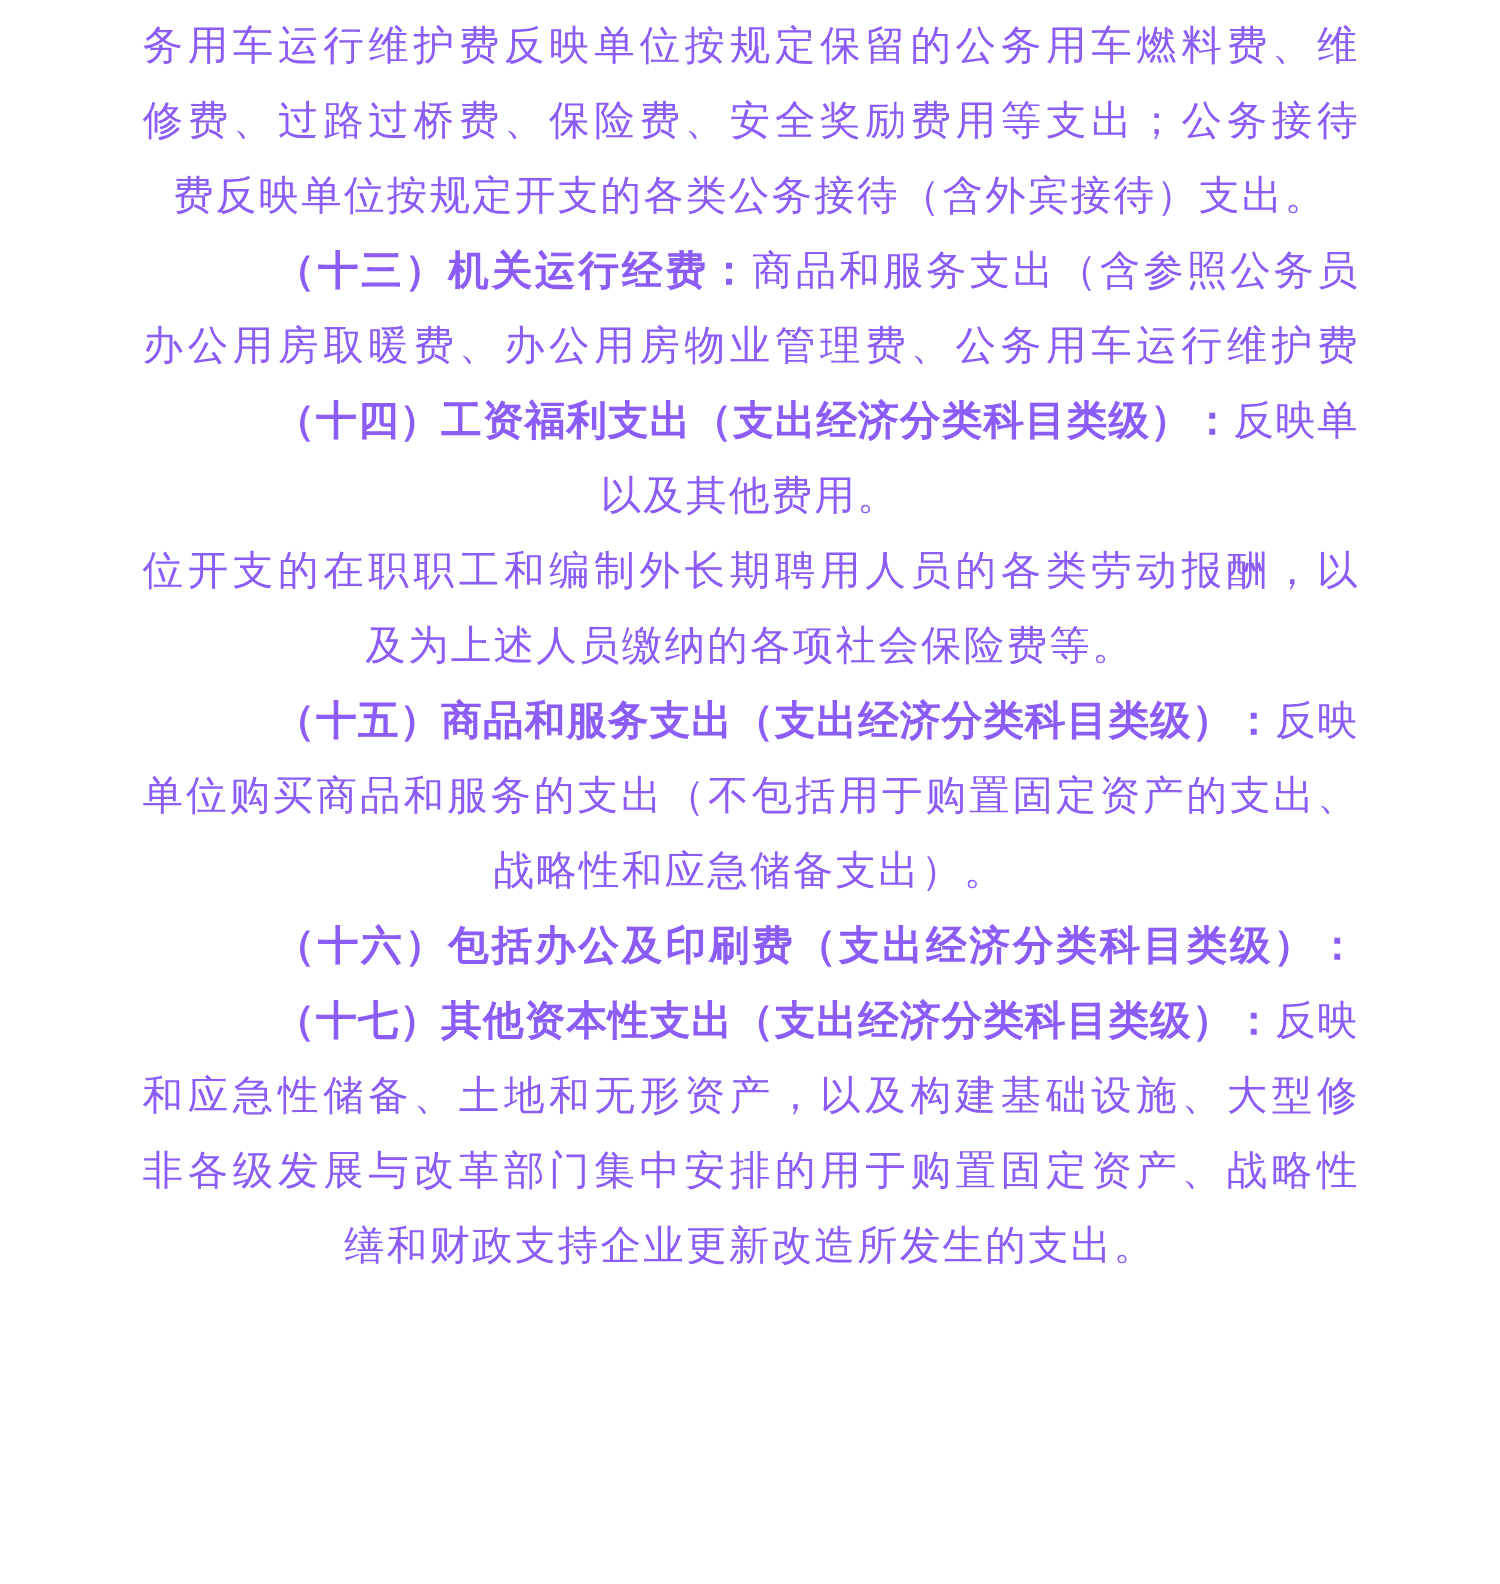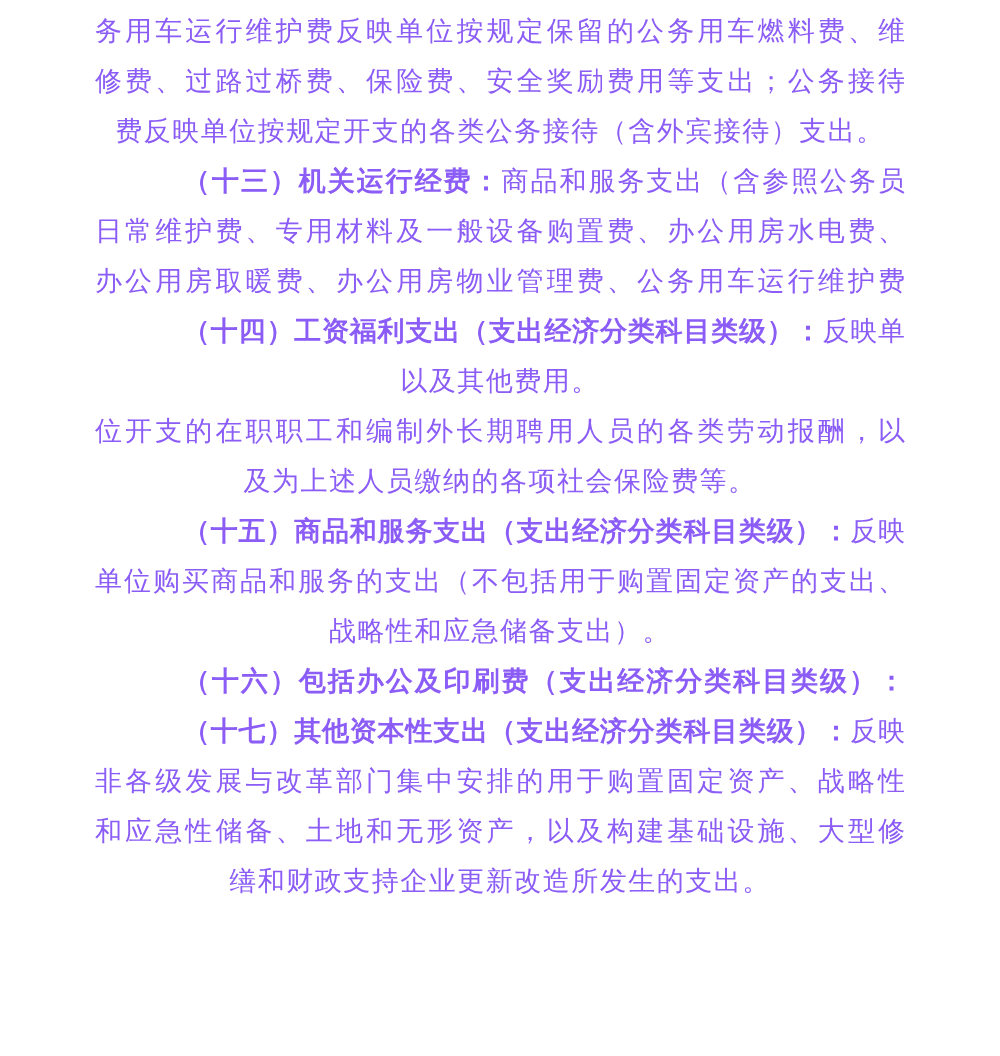--- a/index.html
+++ b/index.html
@@ -36,27 +36,26 @@
   .b { font-weight: bold; }
 </style>
 </head>
 <body>
 
 <div class="page">
   <div class="line j"><span class="b"></span><span>务用车运行维护费反映单位按规定保留的公务用车燃料费、维</span></div>
   <div class="line j"><span class="b"></span><span>修费、过路过桥费、保险费、安全奖励费用等支出；公务接待</span></div>
   <div class="line e"><span class="b"></span><span>费反映单位按规定开支的各类公务接待（含外宾接待）支出。</span></div>
   <div class="line j ind"><span class="b">（十三）机关运行经费：</span><span>商品和服务支出（含参照公务员</span></div>
-  <div class="line j"><span class="b"></span><span>日常维护费、专用材料及一般设备购置费、办公用房水电费、</span></div>
   <div class="line j"><span class="b"></span><span>办公用房取暖费、办公用房物业管理费、公务用车运行维护费</span></div>
   <div class="line j ind"><span class="b">（十四）工资福利支出（支出经济分类科目类级）：</span><span>反映单</span></div>
   <div class="line e"><span class="b"></span><span>以及其他费用。</span></div>
   <div class="line j"><span class="b"></span><span>位开支的在职职工和编制外长期聘用人员的各类劳动报酬，以</span></div>
   <div class="line e"><span class="b"></span><span>及为上述人员缴纳的各项社会保险费等。</span></div>
   <div class="line j ind"><span class="b">（十五）商品和服务支出（支出经济分类科目类级）：</span><span>反映</span></div>
   <div class="line j"><span class="b"></span><span>单位购买商品和服务的支出（不包括用于购置固定资产的支出、</span></div>
   <div class="line e"><span class="b"></span><span>战略性和应急储备支出）。</span></div>
   <div class="line j ind"><span class="b">（十六）包括办公及印刷费（支出经济分类科目类级）：</span><span></span></div>
   <div class="line j ind"><span class="b">（十七）其他资本性支出（支出经济分类科目类级）：</span><span>反映</span></div>
+  <div class="line j"><span class="b"></span><span>和应急性储备、土地和无形资产，以及构建基础设施、大型修</span></div>
   <div class="line j"><span class="b"></span><span>非各级发展与改革部门集中安排的用于购置固定资产、战略性</span></div>
-  <div class="line j"><span class="b"></span><span>和应急性储备、土地和无形资产，以及构建基础设施、大型修</span></div>
   <div class="line e"><span class="b"></span><span>缮和财政支持企业更新改造所发生的支出。</span></div>
 </div>
 
 </body></html>

